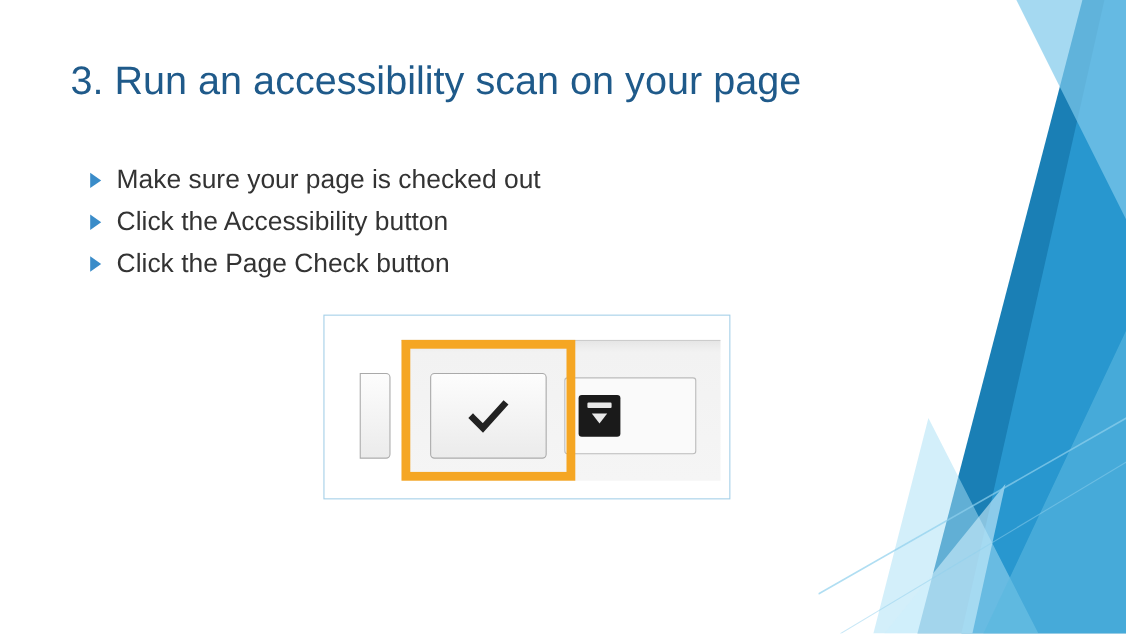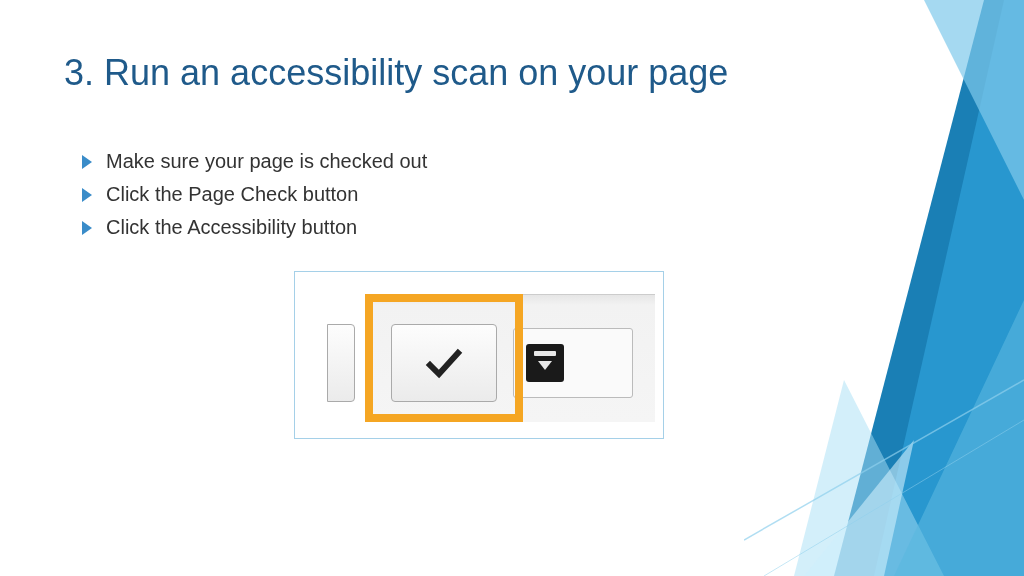--- a/index.html
+++ b/index.html
@@ -31,21 +31,21 @@
       margin-bottom: 56px;
     }
     .bullet-list {
       list-style: none;
       padding-left: 18px;
     }
     .bullet-list li {
       display: flex;
       align-items: center;
       margin-bottom: 10px;
-      font-size: 20px;
+      font-size: 24px;
       color: #333;
     }
     .bullet-arrow {
       display: inline-block;
       width: 0;
       height: 0;
       border-left: 10px solid #3a8cc9;
       border-top: 7px solid transparent;
       border-bottom: 7px solid transparent;
       margin-right: 14px;
@@ -174,25 +174,25 @@
 <div class="content">
   <h1 class="title">3. Run an accessibility scan on your page</h1>
 
   <ul class="bullet-list">
     <li>
       <span class="bullet-arrow"></span>
       <span>Make sure your page is checked out</span>
     </li>
     <li>
       <span class="bullet-arrow"></span>
-      <span>Click the Page Check button</span>
+      <span>Click the Accessibility button</span>
     </li>
     <li>
       <span class="bullet-arrow"></span>
-      <span>Click the Accessibility button</span>
+      <span>Click the Page Check button</span>
     </li>
   </ul>
 
   <div class="callout-image">
     <div class="callout-inner">
       <div class="toolbar-bg"></div>
       <div class="edge-button-left"></div>
       <div class="toolbar-button-check">
         <svg class="check-icon" viewBox="0 0 40 40">
           <path d="M6 22 L15 31 L34 10" stroke="#222" stroke-width="6" fill="none" stroke-linecap="square"></path>

